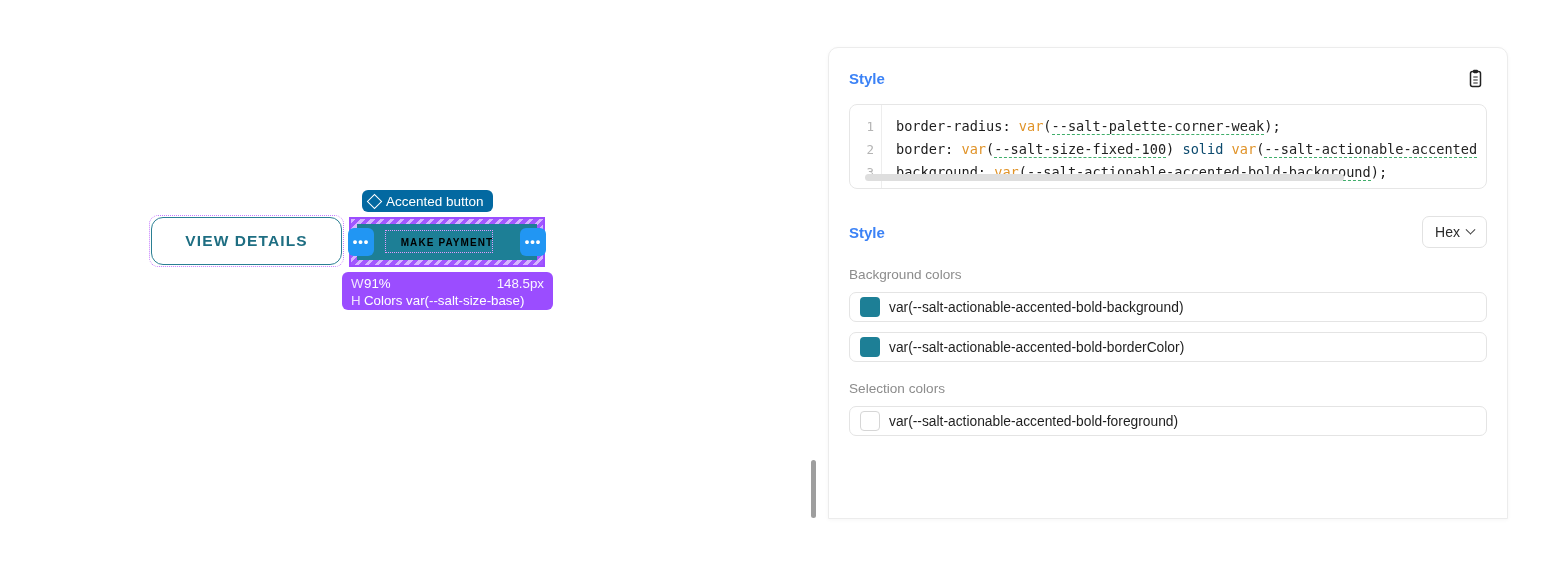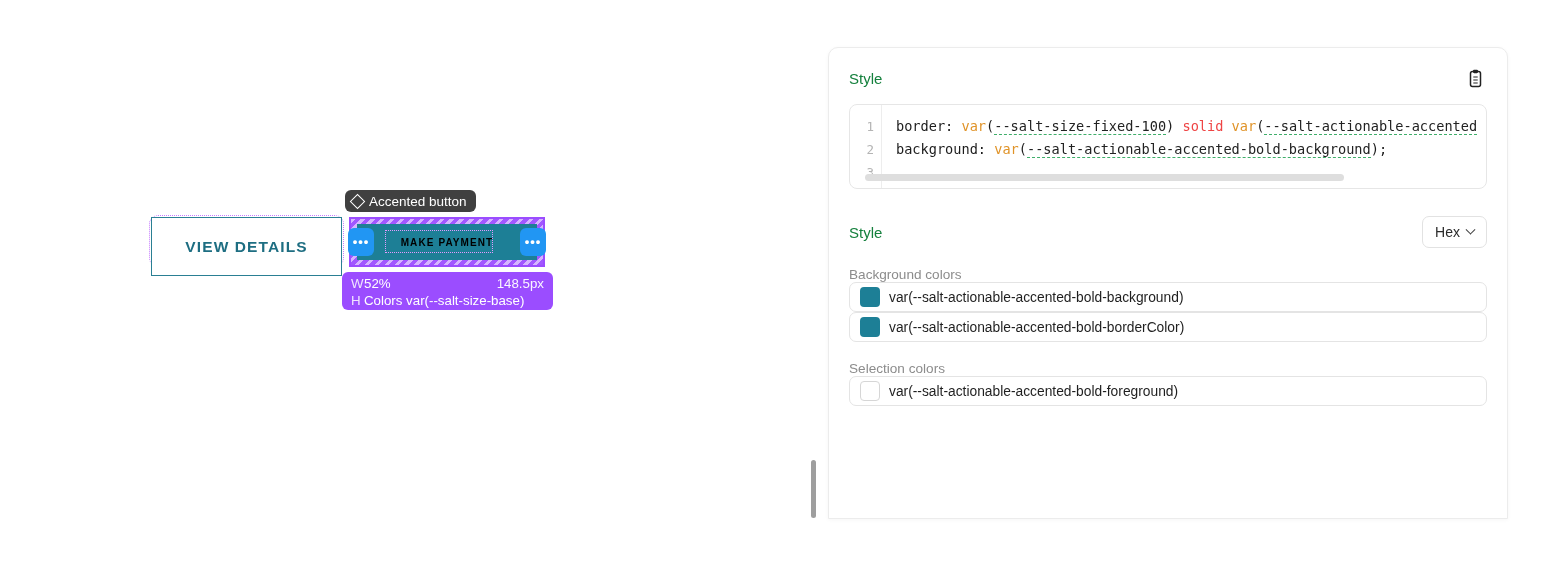--- a/index.html
+++ b/index.html
@@ -14,24 +14,24 @@
     position:absolute; left:0; top:0; width:1556px; height:564px;
     background:#ffffff; border-radius:18px; overflow:hidden;
   }
 
   
   .canvas-area { position:absolute; left:0; top:0; width:820px; height:564px; background:#ffffff; }
 
   .btn-row { position:absolute; left:151px; top:217px; display:flex; align-items:flex-start; }
 
   .view-details {
-    width:191px; height:59px;
+    width:191px; height:48px;
     background:#ffffff;
     border:1.6px solid #2a7f93;
-    border-radius:0;
+    border-radius:12px;
     color:#1e6e82;
     font-size:15.5px; font-weight:bold; letter-spacing:1.1px;
     display:flex; align-items:center; justify-content:center;
     font-family:"Liberation Sans", sans-serif;
     position:relative;
   }
   .view-details-sel {
     position:absolute; left:149px; top:215px; width:195px; height:52px;
     border:1.5px dotted #c77dff; border-radius:9px; pointer-events:none;
   }
@@ -63,22 +63,22 @@
     position:absolute; top:11px; width:26px; height:28px;
     background:#2196f3; border-radius:6px;
     color:#ffffff; font-size:13px; font-weight:bold;
     display:flex; align-items:center; justify-content:center;
     letter-spacing:1px; line-height:4px;
   }
   .handle.left { left:-1px; }
   .handle.right { right:-1px; }
 
   .badge {
-    position:absolute; left:345px; top:190px;
-    height:22px; background:#404040; border-radius:6px;
+    position:absolute; left:362px; top:190px;
+    height:22px; background:#0369a1; border-radius:6px;
     display:flex; align-items:center; gap:6px;
     padding:0 9px 0 7px;
     color:#ffffff; font-size:13.5px;
     font-family:"Liberation Sans", sans-serif;
   }
   .badge .dia { width:11px; height:11px; border:1.6px solid #ffffff; transform:rotate(45deg); flex:none; }
 
   .dim-tip {
     position:absolute; left:342px; top:272px; width:211px; height:38px;
     background:#9b4dff; border-radius:6px; color:#ffffff;
@@ -94,58 +94,58 @@
   .panel {
     position:absolute; left:828px; top:47px; width:680px; height:472px;
     background:#ffffff; border:1px solid #ececec;
     border-radius:10px 10px 0 0;
     box-shadow:0 1px 4px rgba(0,0,0,.04);
     overflow:hidden;
   }
   .panel-inner { padding:17px 20px 0 20px; }
 
   .sec-head { display:flex; align-items:center; justify-content:space-between; height:26px; }
-  .sec-title { font-size:15px; color:#15803d; }
+  .sec-title { font-size:15px; color:#3b82f6;font-weight:bold; }
 
   .clip-btn { width:24px; height:24px; display:flex; align-items:center; justify-content:center; background:none; border:none; padding:0; cursor:pointer; }
 
   .code-box {
     margin-top:13px; border:1px solid #e6e6e6; border-radius:8px;
     height:85px; background:#ffffff; position:relative; overflow:hidden;
   }
   .code-rows { display:flex; height:100%; }
   .gutter {
     width:32px; flex:none; border-right:1px solid #ededed;
     padding-top:10px; text-align:right; padding-right:7px;
     font-family:"DejaVu Sans Mono", monospace; font-size:12.5px; color:#b4b4b4; line-height:23px;
   }
   .code-lines {
     flex:1; padding:10px 0 0 14px; overflow:hidden; white-space:nowrap;
     font-family:"DejaVu Sans Mono", monospace; font-size:13.6px; line-height:23px; color:#1c1c1c;
   }
   .code-lines .ln { white-space:pre; }
   .tk-var { color:#e09328; }
-  .tk-kw  { color:#ef4444; }
+  .tk-kw  { color:#0c4a6e; }
   .tk-tok { color:#222222; border-bottom:1px dashed #3fae6a; }
   .hscroll {
     position:absolute; left:15px; bottom:7px; height:7px;
     width:479px; background:#dedede; border-radius:4px;
   }
 
   .colors-head { display:flex; align-items:center; justify-content:space-between; margin-top:27px; height:32px; }
   .hex-select {
     width:65px; height:32px; border:1px solid #e2e2e2; border-radius:7px;
     background:#ffffff; display:flex; align-items:center; justify-content:center; gap:7px;
     font-size:14px; color:#2b2b2b; cursor:pointer;
   }
   .chev { width:7px; height:7px; border-right:1.4px solid #3b3b3b; border-bottom:1.4px solid #3b3b3b; transform:rotate(45deg) translate(-2px,-2px); }
 
   .grp-label { font-size:13.6px; color:#8c8c8c; margin-top:19px; }
   .color-row {
-    height:30px; border:1px solid #e4e4e4; border-radius:7px;
+    margin-top:10px; height:30px; border:1px solid #e4e4e4; border-radius:7px;
     display:flex; align-items:center; padding:0 10px; gap:9px; background:#ffffff;
   }
   .swatch { width:20px; height:20px; border-radius:4px; flex:none; }
   .swatch.empty { background:#ffffff; border:1px solid #d6d6d6; }
   .color-val { font-size:13.8px; color:#1f1f1f; }
 
   .vscroll {
     position:absolute; left:811px; top:460px; width:5px; height:58px;
     background:#9e9e9e; border-radius:3px;
   }
@@ -172,21 +172,21 @@
       <div class="sel-outline"></div>
       <div class="make-payment">MAKE PAYMENT</div>
       <div class="mp-text-sel"></div>
       <div class="handle left">•••</div>
       <div class="handle right">•••</div>
     </div>
 
     <div class="dim-tip">
       <div class="dim-line">
         <span class="k">W</span>
-        <span class="v">52%</span>
+        <span class="v">91%</span>
         <span class="r">148.5px</span>
       </div>
       <div class="dim-line">
         <span class="k">H</span>
         <span class="v">Colors var(--salt-size-base)</span>
       </div>
     </div>
   </div>
 
   <div class="vscroll"></div>
@@ -208,20 +208,21 @@
       </div>
 
       <div class="code-box">
         <div class="code-rows">
           <div class="gutter">
               <div>1</div>
               <div>2</div>
               <div>3</div>
             </div>
           <div class="code-lines">
+              <div class="ln"><span>border-radius: </span><span class="tk-var">var</span><span>(</span><span class="tk-tok">--salt-palette-corner-weak</span><span>);</span></div>
               <div class="ln"><span>border: </span><span class="tk-var">var</span><span>(</span><span class="tk-tok">--salt-size-fixed-100</span><span>) </span><span class="tk-kw">solid</span><span> </span><span class="tk-var">var</span><span>(</span><span class="tk-tok">--salt-actionable-accented</span></div>
               <div class="ln"><span>background: </span><span class="tk-var">var</span><span>(</span><span class="tk-tok">--salt-actionable-accented-bold-background</span><span>);</span></div>
             </div>
         </div>
         <div class="hscroll"></div>
       </div>
 
       <div class="colors-head">
         <div class="sec-title">Style</div>
         <div class="hex-select">

